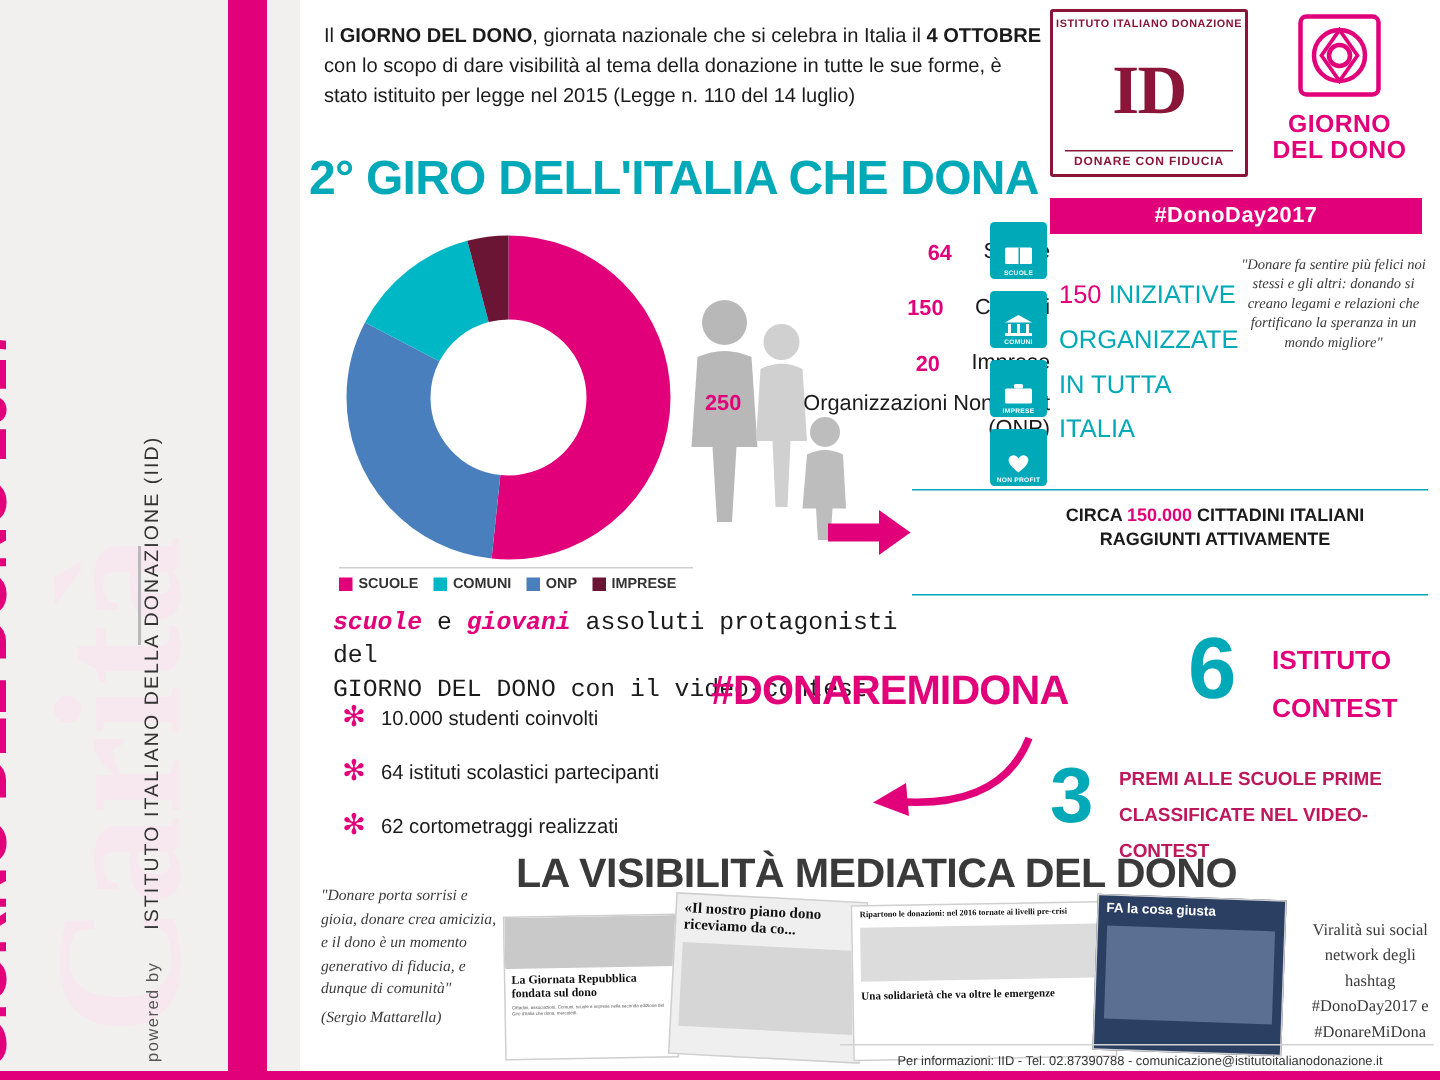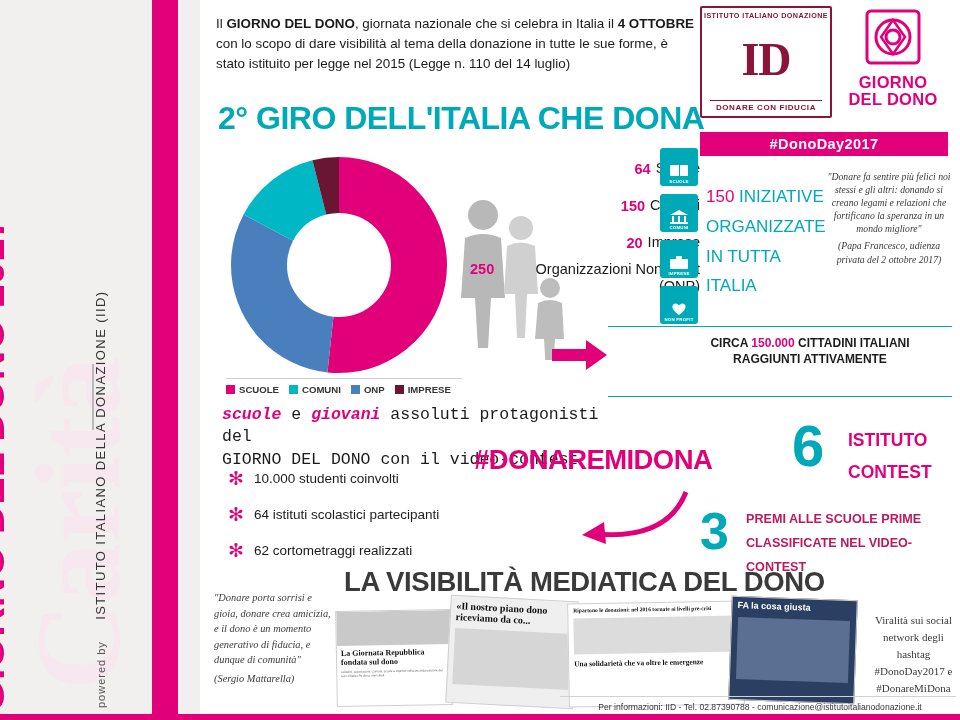--- a/index.html
+++ b/index.html
@@ -86,21 +86,21 @@
     font-size: 16.5px; font-weight: bold; line-height: 1.02; letter-spacing: .3px;
   }
   #hashtag-bar {
     position: absolute; left: 700px; top: 132px; width: 248px; height: 24px;
     background: #e2007a; color: #fff; font-size: 14.5px; font-weight: bold;
     display: flex; align-items: center; justify-content: center; letter-spacing: .4px;
   }
 
   
   #headline {
-    position: absolute; left: 218px; top: 100px;
+    position: absolute; left: 206px; top: 100px;
     font-size: 32px; font-weight: bold; color: #00a9b7; letter-spacing: -0.5px;
   }
 
   
   #donut-wrap { position: absolute; left: 224px; top: 150px; width: 230px; height: 230px; }
   #legend {
     position: absolute; left: 226px; top: 384px; width: 240px;
     font-size: 9.6px; font-weight: bold; color: #333;
     display: flex; gap: 10px; align-items: center;
   }
@@ -110,21 +110,21 @@
     position: absolute; left: 226px; top: 378px; width: 236px; height: 1px; background: #cfcfcf;
   }
 
   
   #stats { position: absolute; left: 470px; top: 150px; width: 230px; }
   #stats .row {
     display: flex; align-items: center; justify-content: flex-end;
     height: 37px; font-size: 14.5px; color: #1b1b1b;
   }
   #stats .row.two { height: 46px; align-items: flex-start; }
-  #stats .num { color: #e2007a; font-weight: bold; margin-right: 5px; }
+  #stats .num { color: #e2007a; font-weight: bold; margin-right: 21px; }
   #stats .lbl { text-align: right; line-height: 1.15; }
 
   
   #people { position: absolute; left: 455px; top: 160px; width: 115px; height: 200px; }
 
   
   #chips { position: absolute; left: 660px; top: 148px; width: 40px; }
   .chip {
     width: 38px; height: 38px; background: #00a9b7; border-radius: 3px;
     margin-bottom: 8px; color: #fff; display: flex; flex-direction: column;
@@ -373,21 +373,20 @@
 
 <div id="iniziative">
   <div><span class="hl">150</span>
     <span>INIZIATIVE</span></div>
   <div>ORGANIZZATE</div>
   <div>IN TUTTA ITALIA</div>
 </div>
 
 <div id="quote-papa">
   <div>"Donare fa sentire più felici noi stessi e gli altri: donando si creano legami e relazioni che fortificano la speranza in un mondo migliore"</div>
-  <div style="margin-top:4px">(Papa Francesco, udienza privata del 2 ottobre 2017)</div>
 </div>
 
 <div id="arrow-1">
   <svg width="56" height="34" viewBox="0 0 56 34">
     <path d="M0 11 H34 V2 L55 17 L34 32 V23 H0 Z" fill="#e2007a"></path>
   </svg>
 </div>
 <div id="circa-rule-top"></div>
 <div id="circa">
   <div>

